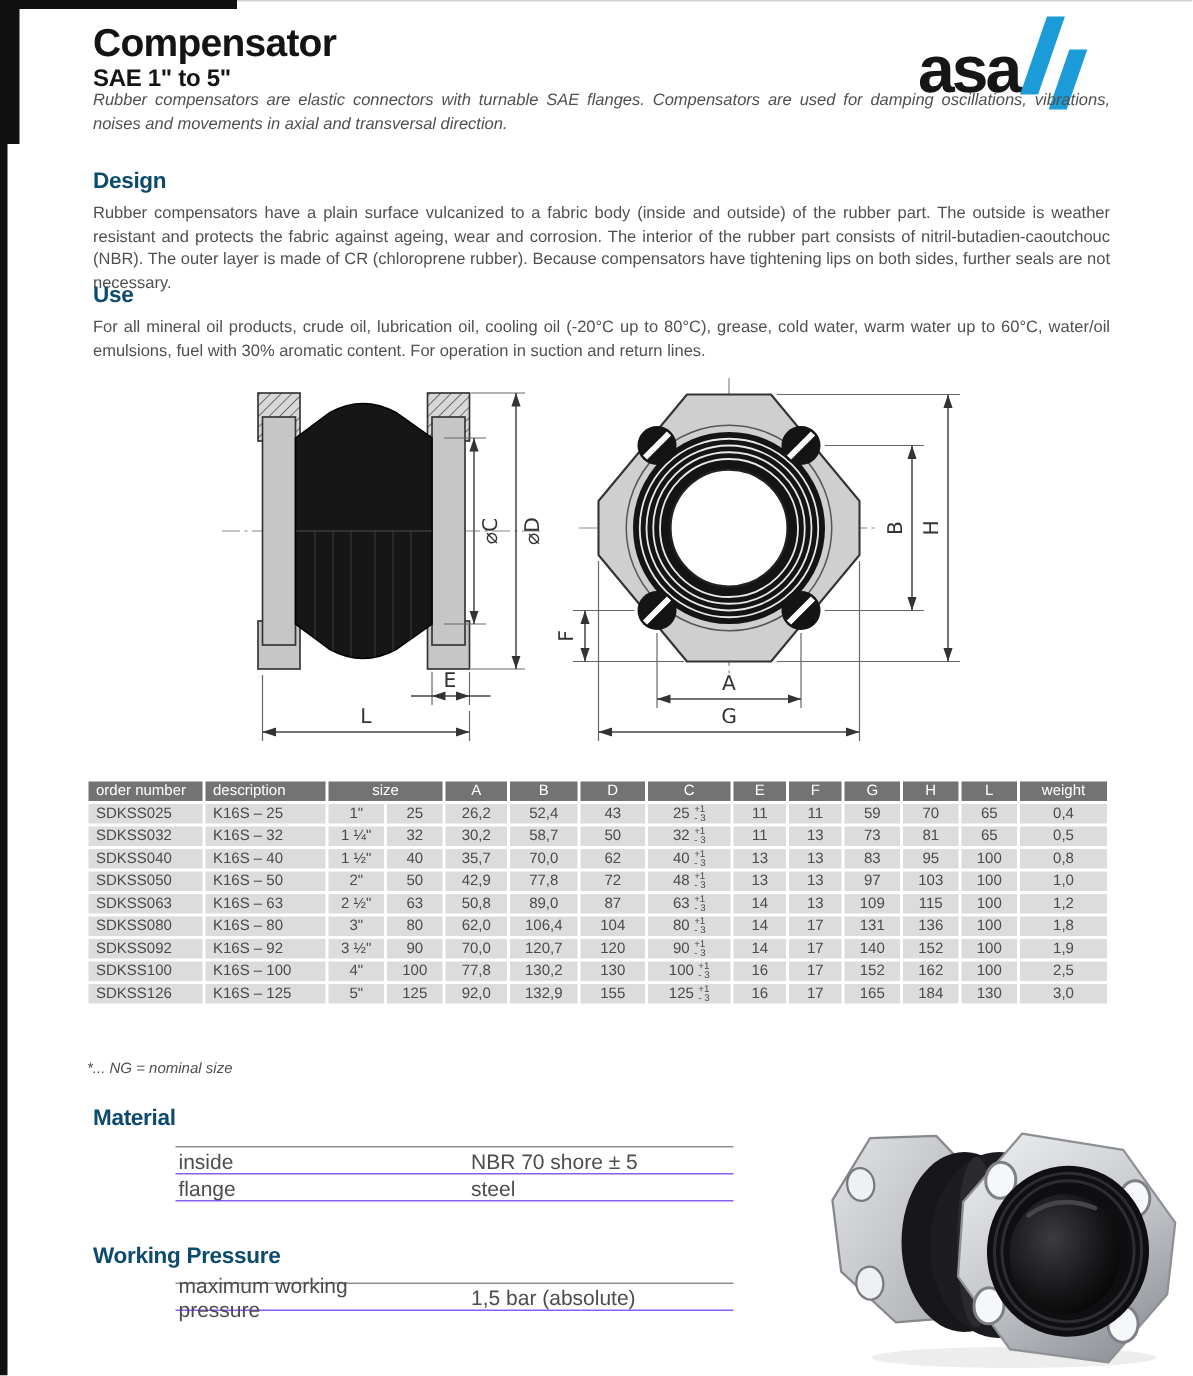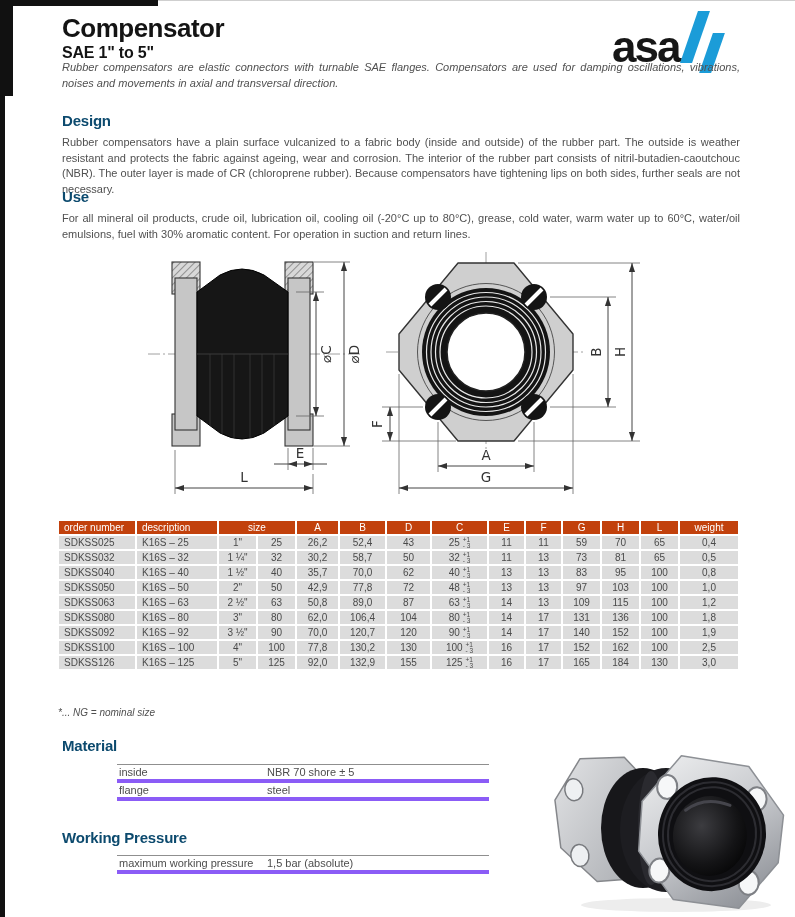--- a/index.html
+++ b/index.html
@@ -35,34 +35,34 @@
   .drawing-wrap { position:absolute; left:60px; top:248px; }
   .dimlbl { font-family:"DejaVu Sans","Liberation Sans",sans-serif; font-size:13.5px; fill:#333; }
 
   
   .table-wrap { position:absolute; left:57px; top:519px; }
   table.spec { border-collapse:separate; border-spacing:2px; table-layout:fixed; width:682px; }
   .spec th, .spec td {
     background:#dcdcdc; font-size:10px; color:#4a4a4a; text-align:center;
     height:13px; padding:1px 2px; overflow:hidden; white-space:nowrap; font-weight:normal;
   }
-  .spec thead tr.hdr th { background:#c2410c; color:#fff; }
+  .spec thead tr.hdr th { background:#737373; color:#fff; }
   .spec .lft { text-align:left; padding-left:5px; }
   .cwrap { display:flex; align-items:center; justify-content:center; }
   .tol { display:inline-block; margin-left:3px; font-size:6.5px; line-height:5.5px; text-align:left; color:#4a4a4a; }
   .tol span { display:block; }
   .footnote { position:absolute; left:58px; top:707px; font-size:10px; font-style:italic; color:#4f4f4f; }
 
   
   .h-material { top:737px; }
   .def-table { position:absolute; left:117px; width:372px; border-top:1px solid #8f8f8f; }
   .mat-table { top:764px; }
   .wp-table  { top:855px; }
   .h-wp { top:829px; }
-  .def-row { display:flex; height:18px; align-items:center; border-bottom:4px solid #8b5cf6; font-size:11px; color:#4d4d4d; }
+  .def-row { display:flex; height:18px; align-items:center; border-bottom:1px solid #8b5cf6; font-size:14px; color:#4d4d4d;gap:47px; }
   .def-label { width:150px; padding-left:2px; }
   .def-value { flex:1; }
 
   .photo-wrap { position:absolute; left:548px; top:742px; }
 </style>
 </head>
 <body>
 
 <div class="topline"></div>
 <div class="scan-top"></div>

